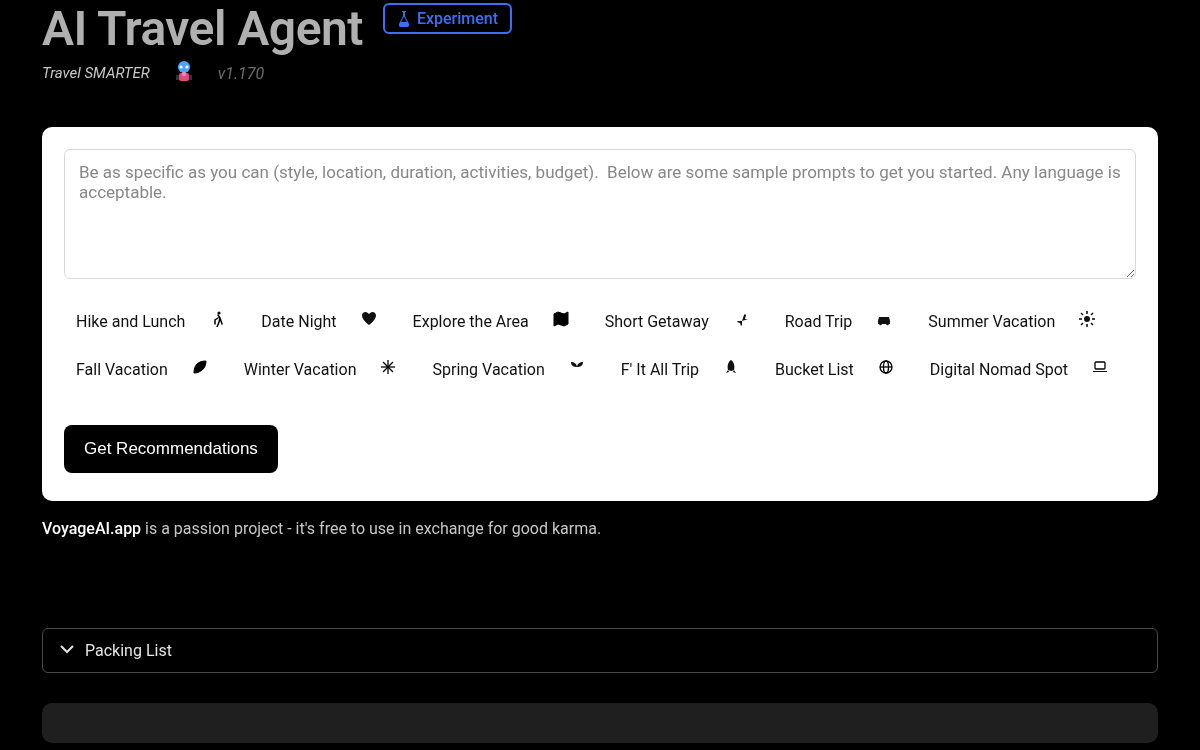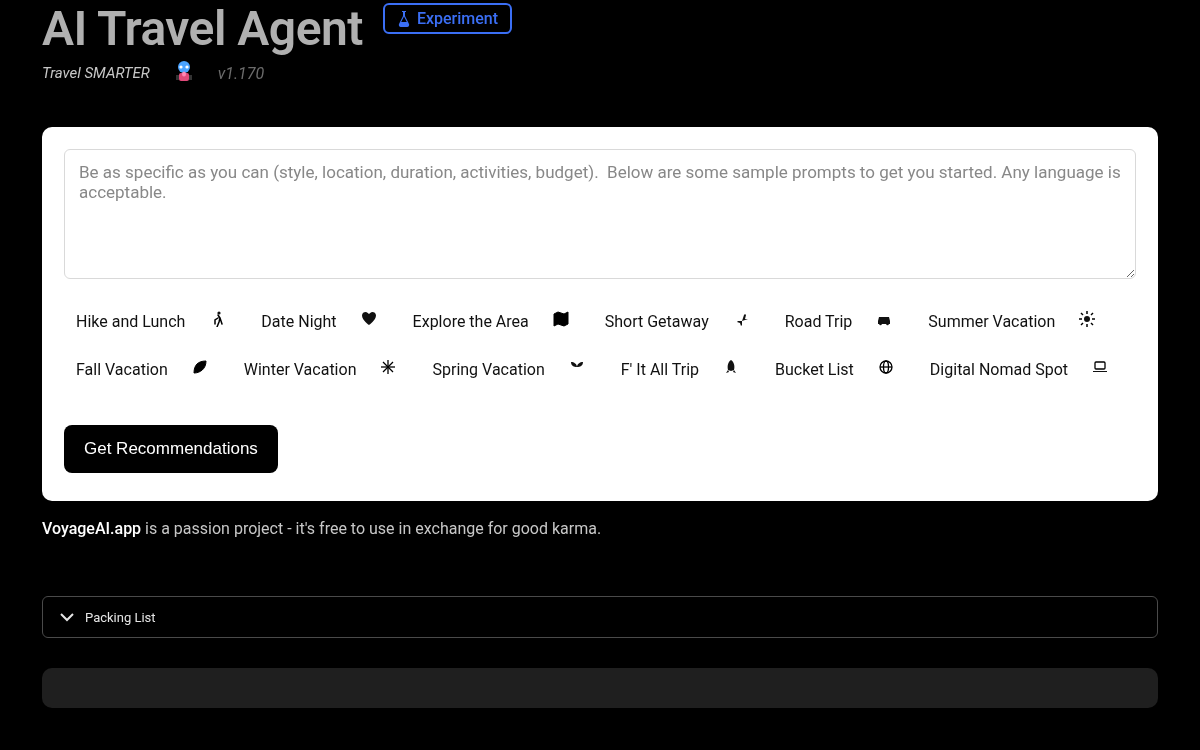--- a/index.html
+++ b/index.html
@@ -106,29 +106,29 @@
     font-weight: 500;
     cursor: pointer;
   }
   .footer-line {
     margin-top: 18px;
     font-size: 16px;
     color: #c7c7c7;
   }
   .footer-line .brand { color: #fff; font-weight: 500; }
   .accordion {
-    margin-top: 58px;
+    margin-top: 90px;
     border: 1px solid #4a4a4a;
     border-radius: 6px;
     padding: 12px 16px;
     display: flex;
-    align-items: flex-end;
+    align-items: flex-start;
     gap: 10px;
     color: #e5e5e5;
-    font-size: 13px;
+    font-size: 16px;
     cursor: pointer;
   }
   .accordion svg { width: 16px; height: 16px; stroke:#e5e5e5; fill:none; stroke-width:2;}
   .partial-card {
     margin-top: 30px;
     background: #1f1f1f;
     border-radius: 10px;
     height: 40px;
   }
 </style>

